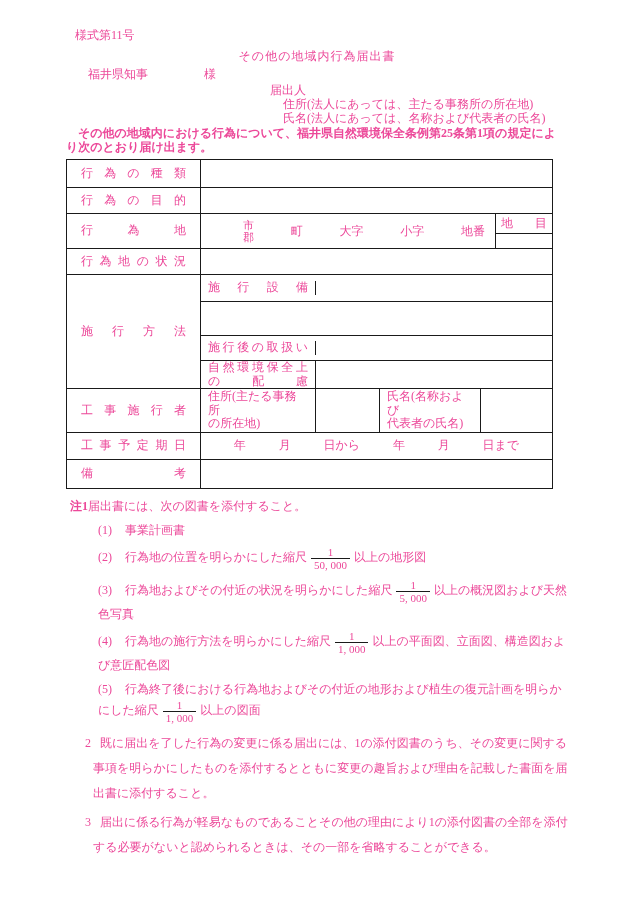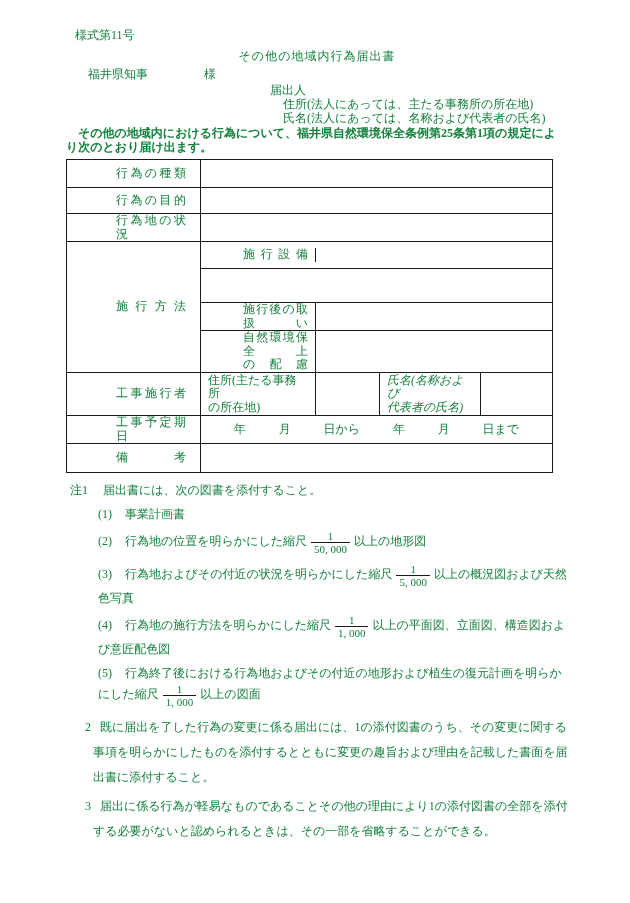--- a/index.html
+++ b/index.html
@@ -2,21 +2,21 @@
 <html><head>
 <meta charset="utf-8">
 <style>
   * { margin:0; padding:0; box-sizing:border-box; }
   html,body { background:#888; }
   .page {
     position:relative;
     width:630px; height:903px;
     margin:0 auto;
     background:#fff;
-    color:#15803d;
+    color:#ec4899;
     font-family:"Liberation Serif","DejaVu Serif",serif;
     font-size:12px;
     padding:27px 62px 0 66px;
     overflow:hidden;
   }
   
   .form-no { margin-left:9px; }
   .title { text-align:center; letter-spacing:1px; margin-top:4px; }
   .date-line { text-align:right; padding-right:98px; margin-top:2px; }
   .addr-line { margin:1px 0 0 22px; }
@@ -25,21 +25,21 @@
   .applicant .app-ind { margin-left:13px; }
   .intro { width:496px; text-indent:1em; line-height:14px; margin-top:1px;font-weight:bold; }
   
   .tbl { width:487px; border:1px solid #1a1a1a; margin-top:5px; }
   .row { display:flex; align-items:stretch; }
   .row + .row { border-top:1px solid #1a1a1a; }
   .cell { min-height:100%; }
   .cell + .cell { border-left:1px solid #1a1a1a; }
   .lbl { width:133px; padding:0 14px; display:flex; align-items:center; flex:none; }
   .jlabel { display:block; width:100%; text-align:justify; text-align-last:justify;
-            white-space:pre-line; line-height:13.5px;margin-left:35px; }
+            white-space:pre-line; line-height:13.5px; }
   .plain-pre { display:block; width:100%; white-space:pre-line; line-height:13.5px; }
   .val { flex:1; }
   .r-h26 { min-height:26px; } .r-h27 { min-height:27px; } .r-h29 { min-height:29px; }
   .r-h30 { min-height:30px; } .r-h35 { min-height:35px; }
   
   .site-mid { flex:1; display:flex; align-items:center; justify-content:space-between;
               padding:0 10px 0 42px; }
   .citygun { text-align:center; font-size:11px; line-height:12px; }
   .site-cat { width:57px; flex:none; display:flex; flex-direction:column; }
   .cat-top { flex:1.3; border-bottom:1px solid #1a1a1a; display:flex; align-items:center; padding:0 5px; }
@@ -48,27 +48,27 @@
   .m-right { flex:1; display:flex; flex-direction:column; }
   .mrow { display:flex; align-items:center; }
   .mrow + .mrow { border-top:1px solid #1a1a1a; }
   .sublbl { width:115px; flex:none; padding:0 7px; border-right:1px solid #1a1a1a;
             display:flex; align-items:center; }
   .mval { flex:1; }
   .mr1 { min-height:26px; } .mr2 { min-height:34px; } .mr3 { min-height:25px; } .mr4 { min-height:28px; }
   
   .c-addr { width:115px; flex:none; padding:1px 7px; display:flex; align-items:center; }
   .c-blank1 { width:64px; flex:none; }
-  .c-name { width:101px; flex:none; padding:1px 7px; display:flex; align-items:flex-end;font-style:italic; }
+  .c-name { width:101px; flex:none; padding:1px 7px; display:flex; align-items:flex-end; }
   .c-blank2 { flex:1; }
   
   .sched { flex:1; display:flex; align-items:center; justify-content:space-evenly; }
   
   .notes { margin-top:9px; }
-  .n-head .no { margin-right:15px; }
+  .n-head .no { margin-right:0;font-weight:bold; }
   .n-head { margin-left:4px; }
   .attach { margin-left:32px; width:472px; }
   .attach-item { margin:6px 0; line-height:18px; }
   .attach-item .no { margin-right:13px; }
   .frac { display:inline-flex; flex-direction:column; align-items:center;
           vertical-align:middle; font-size:11px; line-height:12px; margin:1px 4px; }
   .fden { border-top:1px solid #1a1a1a; padding:0 3px; }
   .np { margin-left:19px; width:486px; line-height:25px; padding-left:8px; text-indent:-8px;
         margin-top:4px; }
   .np .no { margin-right:9px; }
@@ -99,20 +99,38 @@
       <div class="cell val"></div>
     </div>
 
     <div class="row r-h26">
       <div class="cell lbl">
           <span class="jlabel">行為の目的</span>
         </div>
       <div class="cell val"></div>
     </div>
 
+    <div class="row r-h35">
+      <div class="cell lbl">
+          <span class="jlabel">行為地</span>
+        </div>
+      <div class="cell site-mid">
+        <span class="citygun"><span>市</span><br><span>郡</span></span>
+        <span>町</span>
+        <span>大字</span>
+        <span>小字</span>
+        <span>地番</span>
+      </div>
+      <div class="cell site-cat">
+        <div class="cat-top">
+            <span class="jlabel">地目</span>
+          </div>
+        <div class="cat-bottom"></div>
+      </div>
+    </div>
 
     <div class="row r-h26">
       <div class="cell lbl">
           <span class="jlabel">行為地の状況</span>
         </div>
       <div class="cell val"></div>
     </div>
 
 
     <div class="row">

